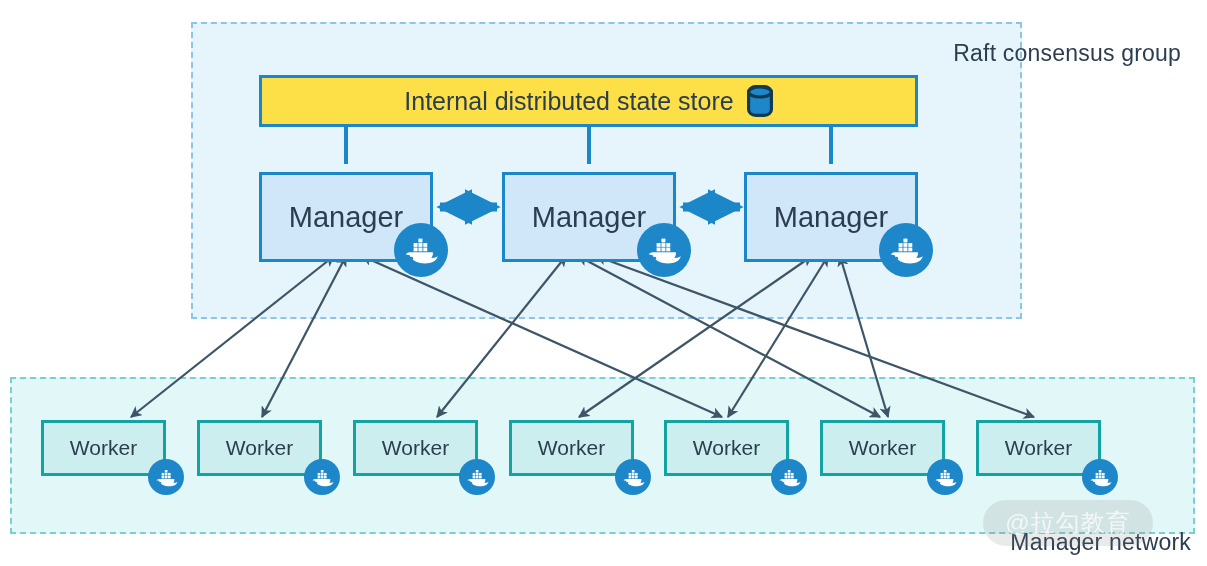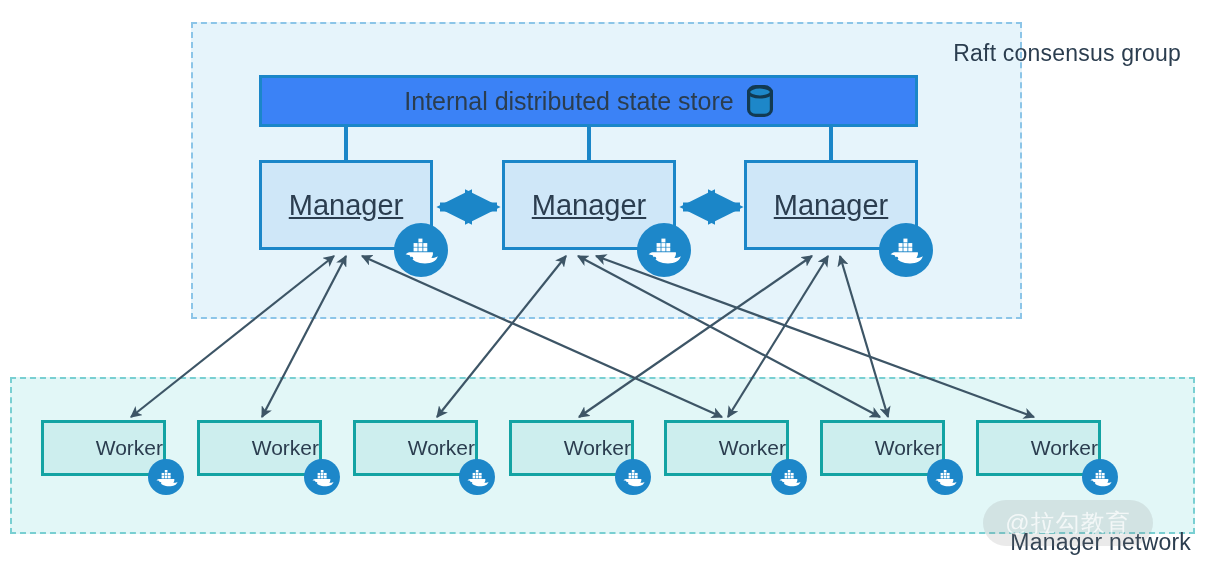--- a/index.html
+++ b/index.html
@@ -69,45 +69,43 @@
     display: flex;
     align-items: center;
     justify-content: center;
     color: #2b3d4f;
   }
   #state-store {
     left: 259px;
     top: 75px;
     width: 659px;
     height: 52px;
-    background: #3b82f6;
+    background: #fde047;
     border: 3px solid #1b86c8;
     font-size: 25px;
     gap: 13px;
   }
   .manager {
     width: 174px;
     height: 90px;
     background: #cfe7f8;
     border: 3px solid #1b86c8;
     font-size: 29px;
-    top: 160px;
-    text-decoration: underline;
+    top: 172px;
   }
   #manager-1 { left: 259px; }
   #manager-2 { left: 502px; }
   #manager-3 { left: 744px; }
   .worker {
     width: 125px;
     height: 56px;
     background: #cdeeee;
     border: 3px solid #13a3a3;
     font-size: 21px;
     top: 420px;
-    justify-content: flex-end;
   }
   #worker-1 { left: 41px; }
   #worker-2 { left: 197px; }
   #worker-3 { left: 353px; }
   #worker-4 { left: 509px; }
   #worker-5 { left: 664px; }
   #worker-6 { left: 820px; }
   #worker-7 { left: 976px; }
   
   .docker-badge {

